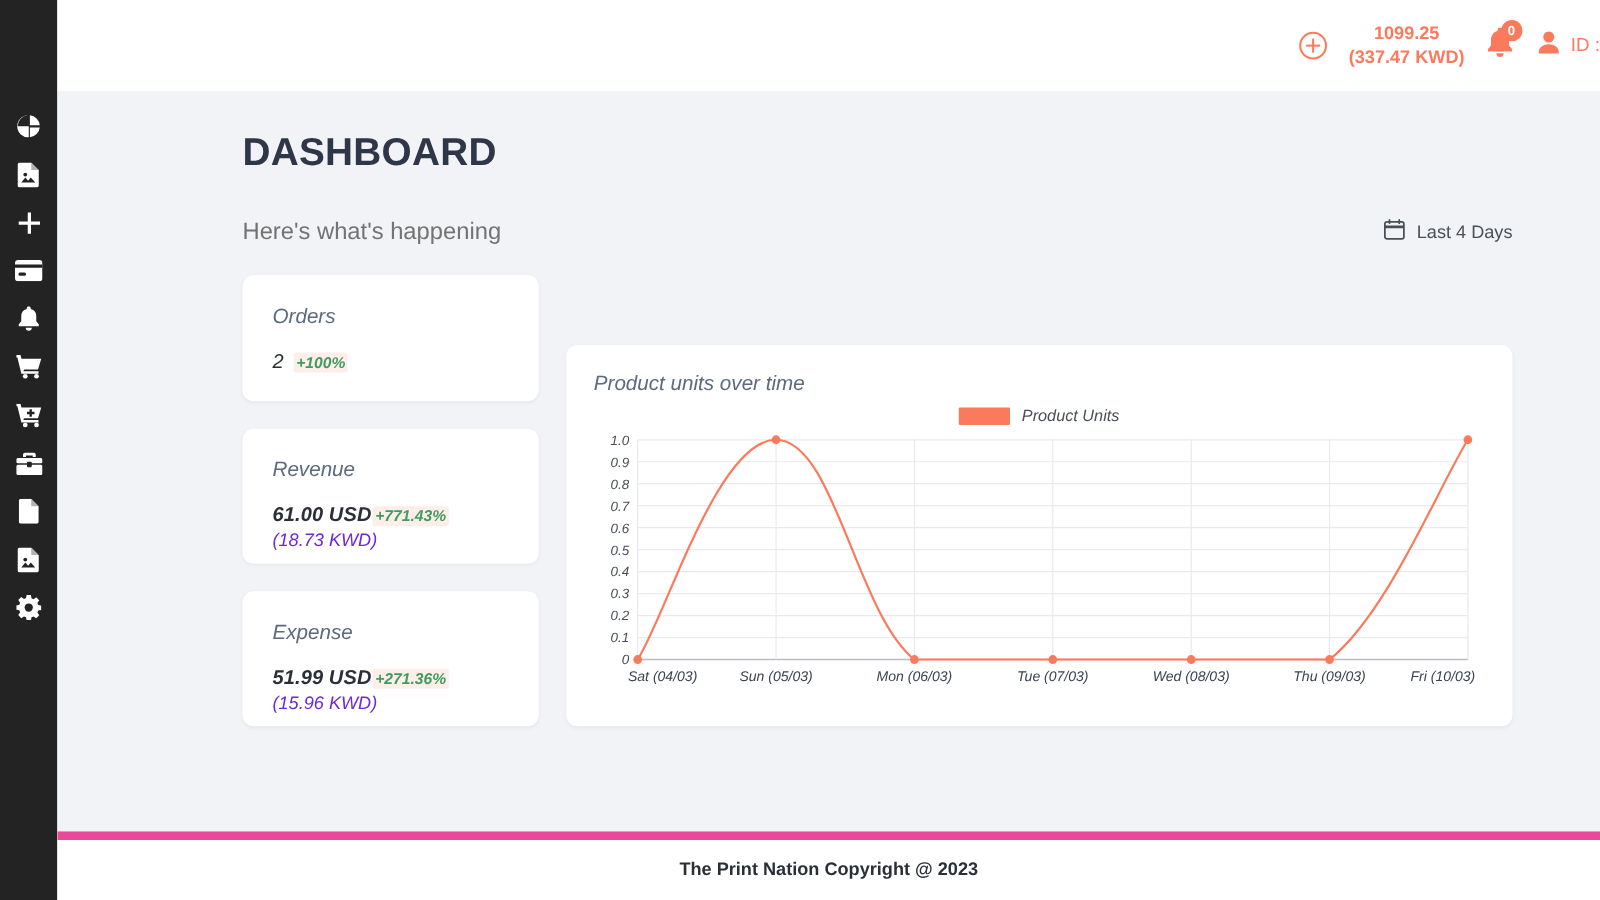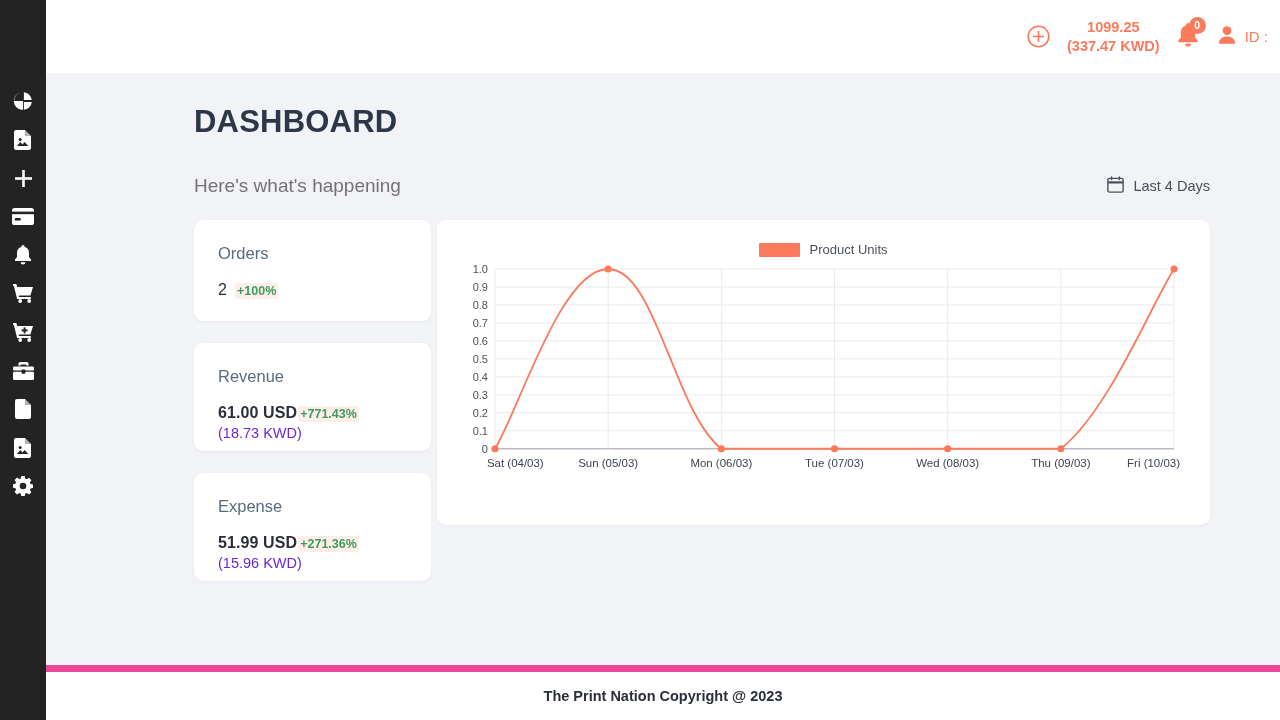--- a/index.html
+++ b/index.html
@@ -57,21 +57,21 @@
     background: #ffffff;
     display: flex;
     align-items: center;
     justify-content: flex-end;
     padding-right: 0px;
   }
   .topbar-inner {
     display: flex;
     align-items: center;
     gap: 17px;
-    padding-right: 12px;
+    padding-right: 0;
   }
   .tb-plus { display: flex; align-items: center; cursor: pointer; }
   .balance {
     text-align: center;
     color: #FB7A5C;
     font-size: 14.5px;
     line-height: 19px;
     font-weight: 700;
     white-space: nowrap;
     cursor: pointer;
@@ -142,23 +142,24 @@
     cursor: pointer;
   }
   .range-label {
     font-size: 14.5px;
     color: #4A4F57;
   }
 
   
   .content {
     display: flex;
-    gap: 6px;
+    gap: 22px;
     margin-top: 23px;
-    align-items: flex-start;
+    align-items: flex-end;
+    font-style: italic;
   }
 
   .stats-col {
     width: 237px;
     min-width: 237px;
     display: flex;
     flex-direction: column;
     gap: 22px;
     position: relative;
   }
@@ -471,20 +472,21 @@
               <span class="stat-value">51.99 USD</span>
               <span class="stat-delta">+271.36%</span>
             </div>
             <div class="stat-sub">(15.96 KWD)</div>
           </div>
 
           <div class="ghost-card"></div>
         </div>
 
         <div class="chart-card">
+          <div class="chart-title">Product units over time</div>
 
           <div class="legend">
             <span class="legend-swatch"></span>
             <span class="legend-label">Product Units</span>
           </div>
 
           <div class="plot-wrap">
             <svg id="plot" viewBox="0 0 730 215" preserveAspectRatio="none">
                 <line x1="36" y1="8" x2="716" y2="8" stroke="#E9EAEE" stroke-width="1"></line>
                 <text x="29" y="12" text-anchor="end" font-size="11" fill="#4A4F57" font-family="&quot;Liberation Sans&quot;, sans-serif">1.0</text>

